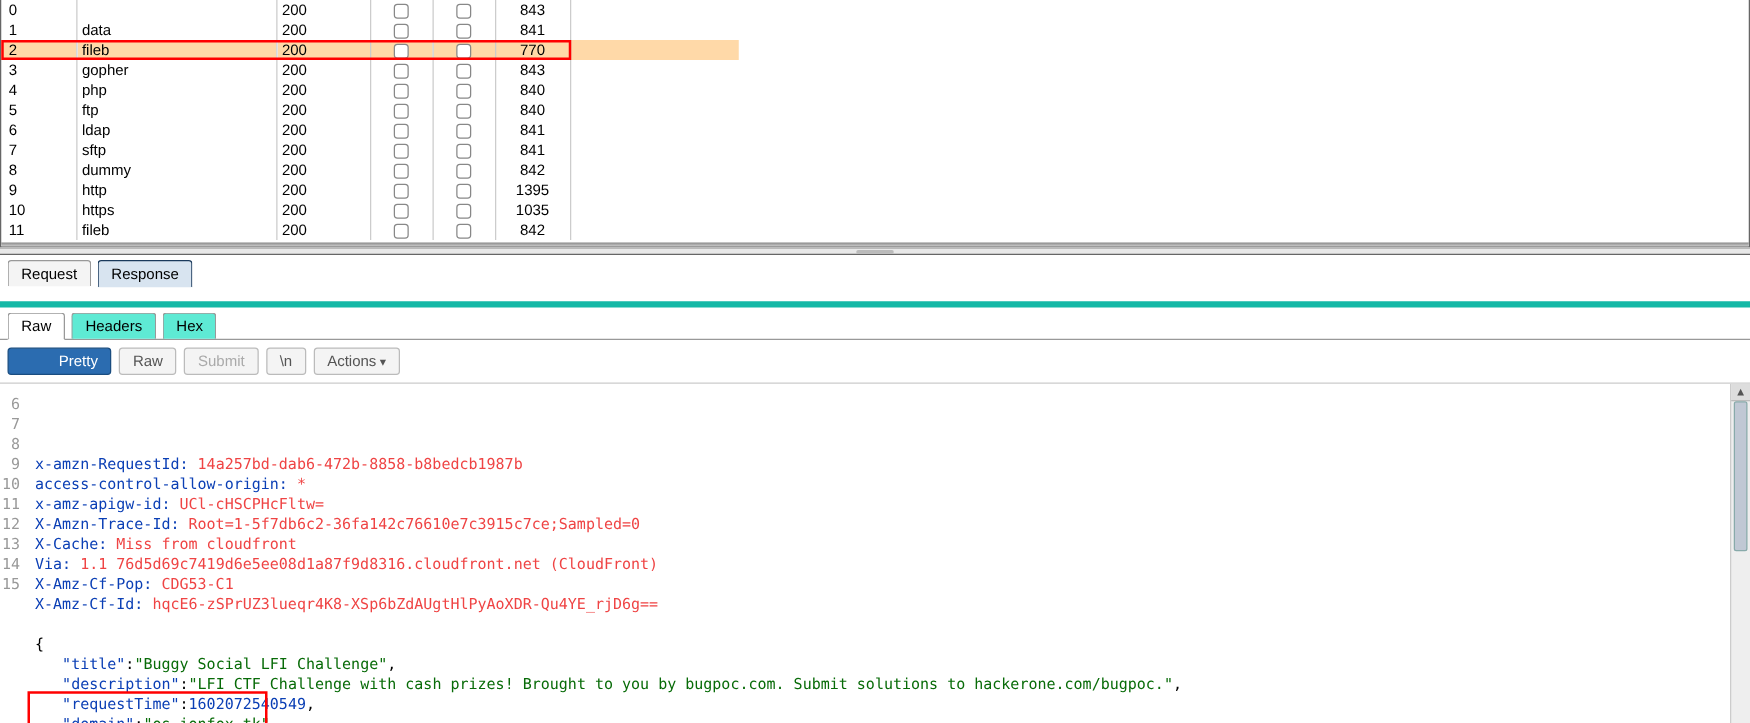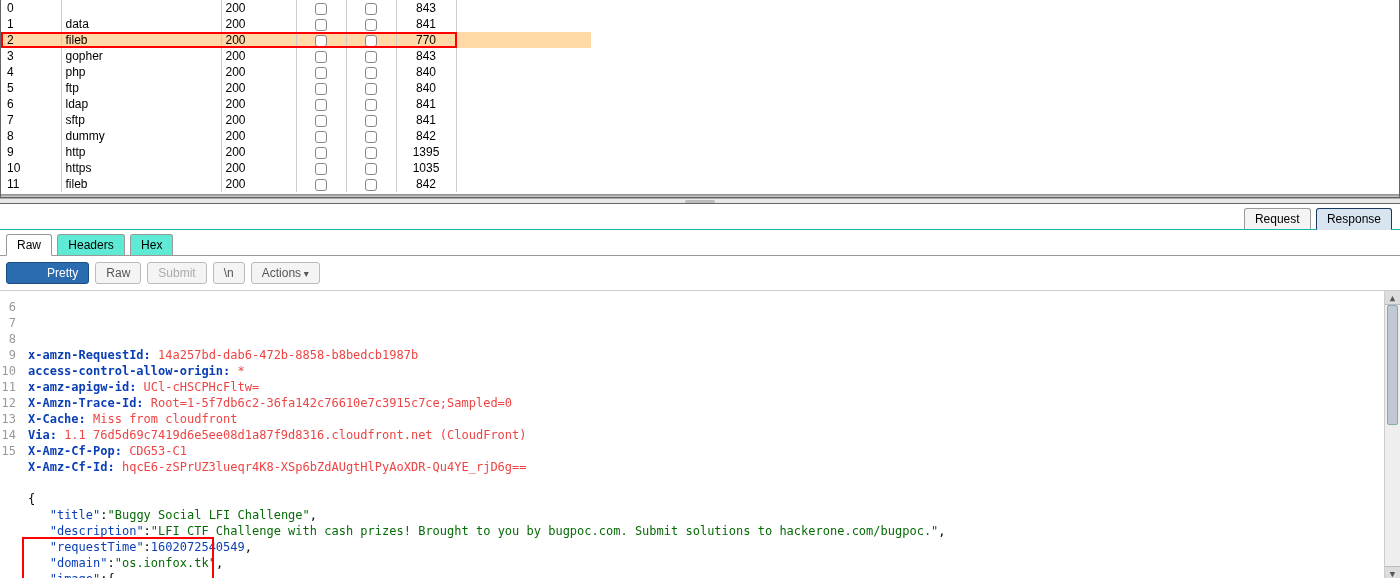--- a/index.html
+++ b/index.html
@@ -64,23 +64,22 @@
     border-top: 1px solid #aaa;
     border-bottom: 1px solid #666;
     position: relative;
   }
   .splitter::after{
     content:""; position:absolute; left:50%; top:1px;
     width:30px; height:3px; background:#bbb; border-radius:2px;
     transform:translateX(-50%);
   }
   .tabs-row {
-    padding: 3px 6px 0 6px;
-    border-bottom: 1px solid #14b8a6;
-    text-align: right;
+    padding: 3px 6px 12px 6px;
+    border-bottom: 5px solid #14b8a6;
   }
   .tab {
     display: inline-block;
     padding: 3px 10px;
     font-size: 12px;
     background: #f4f4f4;
     border: 1px solid #999;
     border-bottom: none;
     border-top-left-radius: 3px;
     border-top-right-radius: 3px;
@@ -156,21 +155,21 @@
     width: 20px;
     text-align: right;
     color: #999;
     padding-right: 4px;
     user-select: none;
   }
   .code {
     padding-left: 24px;
     color: #000;
   }
-  .hdr-name { color: #0b3fb5; font-weight: bold; }
+  .hdr-name { color: #0b3fb5; }
   .hdr-val { color: #ef4444; }
   .json-key { color: #0b3fb5; }
   .json-str { color: #086b08; }
   .json-num { color: #0b3fb5; text-align: center; }
   .json-brace { color: #000; }
   .red-json-box {
     position: absolute;
     border: 2px solid #f00;
     pointer-events: none;
   }

